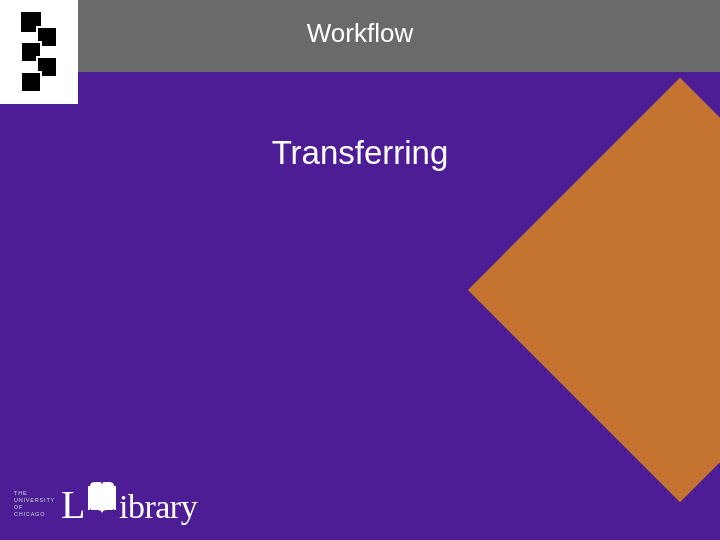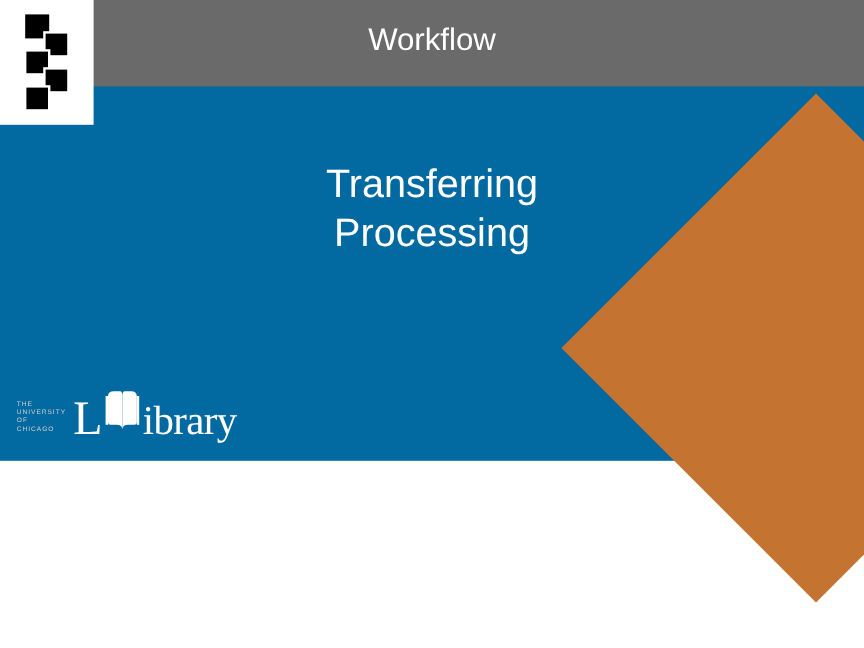--- a/index.html
+++ b/index.html
@@ -1,19 +1,19 @@
 <!DOCTYPE html>
 <html><head>
 <meta charset="utf-8">
 <style>
   * { margin: 0; padding: 0; box-sizing: border-box; }
   html, body { width: 720px; height: 540px; overflow: hidden; font-family: Arial, Helvetica, sans-serif; }
   .slide {
-    width: 720px; height: 384px;
-    background: #0369a1;
+    width: 720px; height: 540px;
+    background: #4c1d95;
     position: relative;
   }
   .header-bar {
     position: absolute;
     top: 0; left: 0; right: 0;
     height: 72px;
     background: #6a6a6a;
   }
   .title {
     color: #fff;
@@ -98,21 +98,20 @@
       <rect x="8" y="32" width="20" height="20" fill="#000" stroke="#fff" stroke-width="2"></rect>
       <rect x="24" y="47" width="20" height="20" fill="#000" stroke="#fff" stroke-width="2"></rect>
       <rect x="8" y="62" width="20" height="20" fill="#000" stroke="#fff" stroke-width="2"></rect>
     </svg>
   </div>
 
   <div class="diamond"></div>
 
   <div class="body-text">
     <span class="line">Transferring</span>
-    <span class="line">Processing</span>
   </div>
 
   <div class="footer-logo">
     <div class="footer-text">
       <div>THE</div>
       <div>UNIVERSITY</div>
       <div>OF</div>
       <div>CHICAGO</div>
     </div>
     <div class="library-word">

